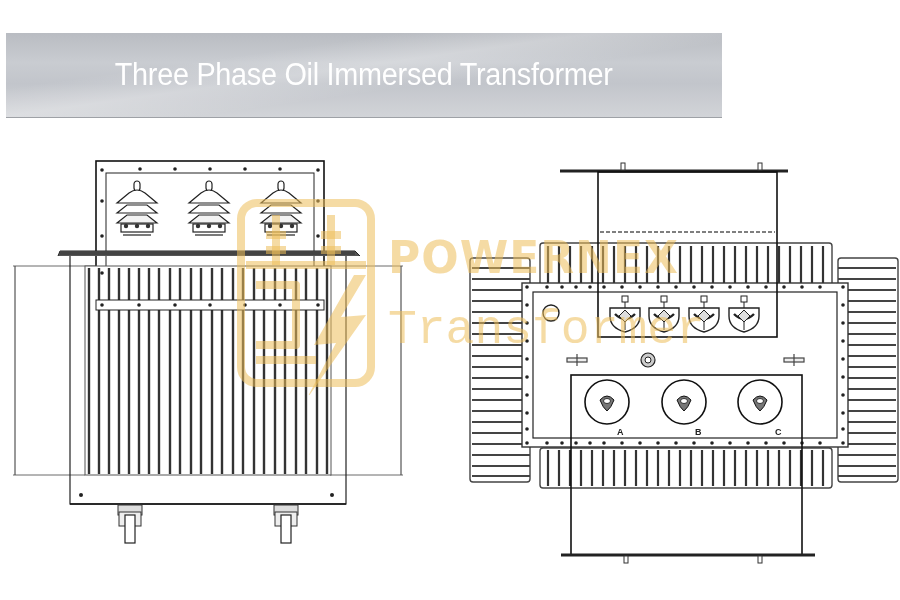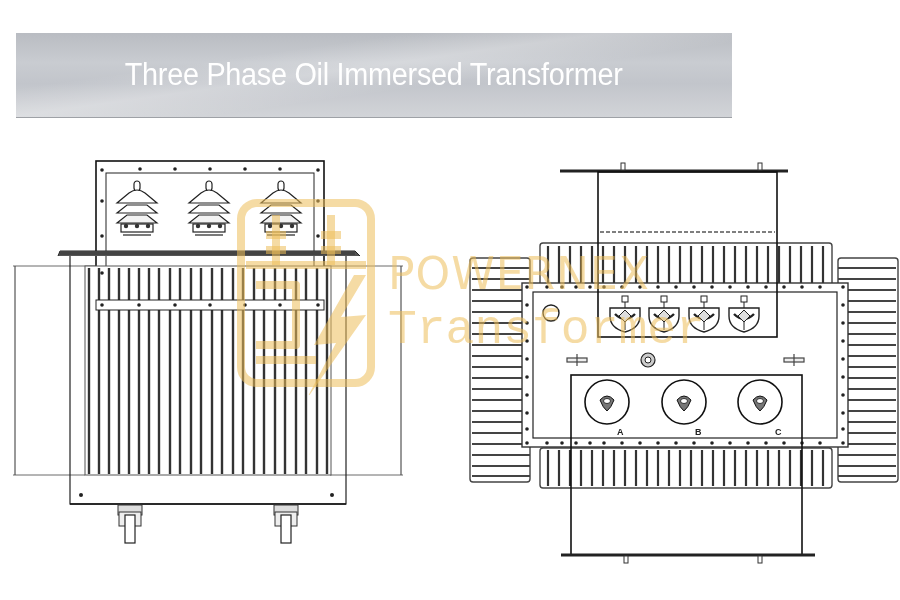--- a/index.html
+++ b/index.html
@@ -2,21 +2,21 @@
 <html><head>
 <meta charset="utf-8">
 <style>
   html, body { margin: 0; padding: 0; }
   body {
     width: 900px; height: 600px; overflow: hidden; position: relative;
     background: #ffffff;
     font-family: "Liberation Sans", sans-serif;
   }
   .banner {
-    position: absolute; left: 16px; top: 33px; width: 716px; height: 84px;
+    position: absolute; left: 6px; top: 33px; width: 716px; height: 84px;
     background: linear-gradient(180deg, #b9bcc2 0%, #c9ccd1 35%, #c2c5cb 60%, #d2d4d8 100%);
     border-bottom: 1px solid #9ea1a6;
     display: flex; align-items: center; justify-content: center;
   }
   .banner::before {
     content: ""; position: absolute; inset: 0;
     background: linear-gradient(172deg, rgba(255,255,255,0) 30%, rgba(255,255,255,0.25) 45%, rgba(255,255,255,0) 60%);
   }
   .banner-title {
     position: relative; color: #ffffff; font-size: 31px; letter-spacing: -0.3px;
@@ -24,21 +24,21 @@
     transform: scaleX(0.93);
   }
   .drawing { position: absolute; left: 0; top: 0; width: 900px; height: 600px; }
   .watermark {
     position: absolute; left: 0; top: 0; width: 900px; height: 600px; pointer-events: none;
   }
   .wm-text {
     position: absolute; color: rgba(236, 190, 90, 0.55);
     font-family: "DejaVu Sans", sans-serif; line-height: 1;
   }
-  .wm-line1 { left: 388px; top: 252px; font-size: 44px; letter-spacing: 1px; }
+  .wm-line1 { left: 388px; top: 236px; font-size: 44px; letter-spacing: 1px; font-weight: bold; }
   .wm-line2 { left: 388px; top: 306px; font-size: 48px; font-family: Liberation Mono, monospace; }
 </style>
 </head>
 <body>
 
 <div class="banner">
   <span class="banner-title">Three Phase Oil Immersed Transformer</span>
 </div>
 
 <svg class="drawing" viewBox="0 0 900 600" width="900" height="600" xmlns="http://www.w3.org/2000/svg">

